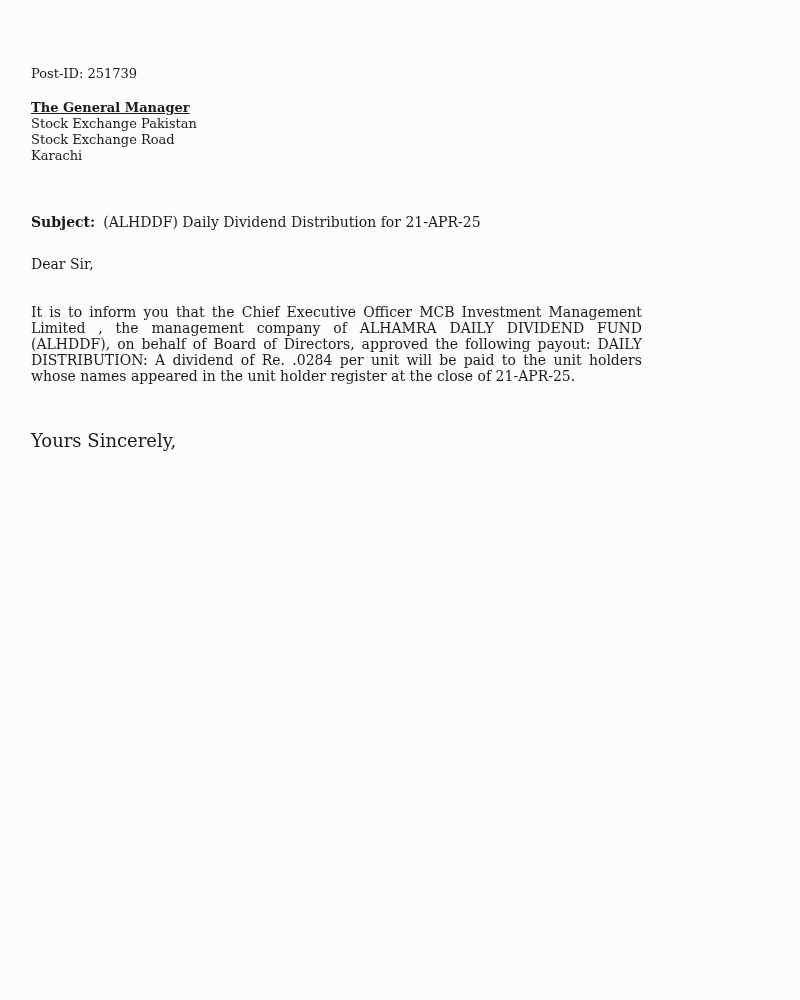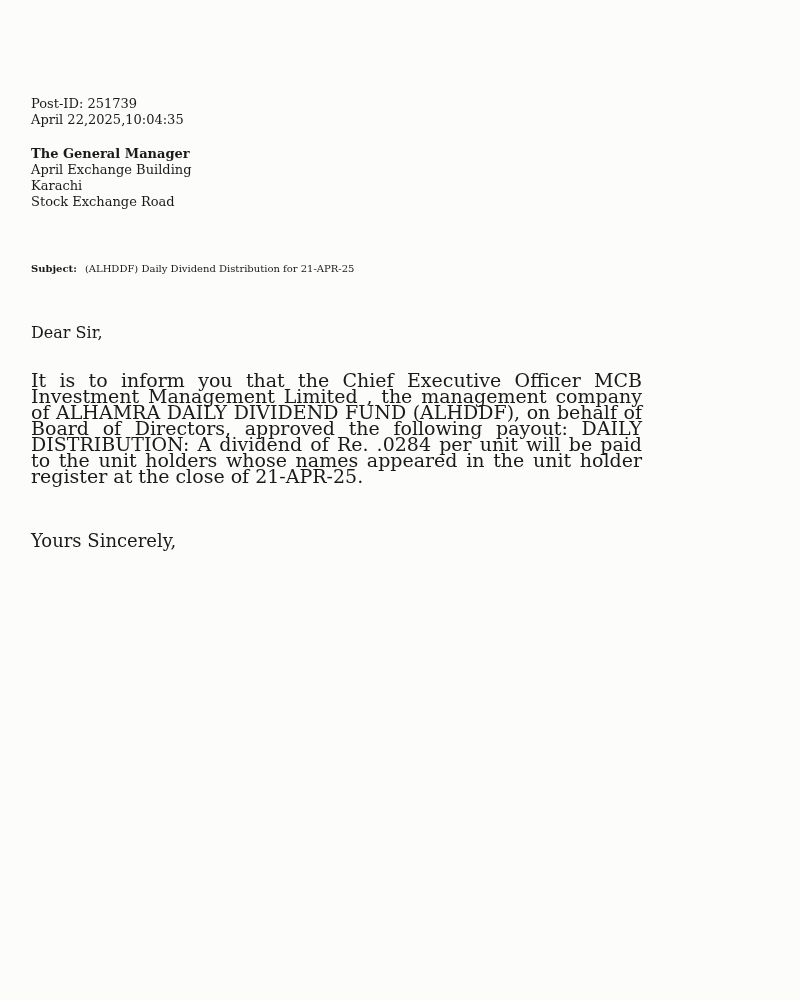--- a/index.html
+++ b/index.html
@@ -10,80 +10,80 @@
     width: 800px;
     height: 1000px;
     background: #fcfdfa;
     color: #1a1a1a;
     font-family: "DejaVu Serif", "Liberation Serif", serif;
     overflow: hidden;
   }
   .letter {
     box-sizing: border-box;
     width: 664px;
-    padding: 96px 22px 0 31px;
+    padding: 66px 22px 0 31px;
   }
   .meta {
     font-size: 13px;
     line-height: 16px;
   }
   .meta div {
     white-space: pre;
   }
   .recipient {
     margin-top: 18px;
     font-size: 13px;
     line-height: 16px;
   }
   .recipient-name {
     font-weight: bold;
+    text-decoration: underline;
   }
   .subject-line {
     margin-top: 50px;
-    font-size: 10px;
+    font-size: 14px;
     line-height: 17px;
   }
   .subject-label {
     font-weight: bold;
   }
   .subject-text {
     padding-left: 8px;
   }
   .salutation {
-    margin-top: 47px;
-    font-size: 16px;
+    margin-top: 25px;
+    font-size: 14px;
     line-height: 17px;
   }
   .body-paragraph {
     margin-top: 31px;
-    font-size: 19px;
+    font-size: 14px;
     line-height: 16px;
     text-align: justify;
   }
   .closing {
     margin-top: 48px;
     font-size: 18px;
     line-height: 17px;
   }
 </style>
 </head>
 <body>
 
 <div class="letter">
 
   <div class="meta">
     <div>Post-ID: 251739</div>
-    <div>April 22,2025,10:04:35</div>
   </div>
 
   <div class="recipient">
     <div class="recipient-name">The General Manager</div>
-    <div>April Exchange Building</div>
+    <div>Stock Exchange Pakistan</div>
+    <div>Stock Exchange Road</div>
     <div>Karachi</div>
-    <div>Stock Exchange Road</div>
   </div>
 
   <div class="subject-line">
     <span class="subject-label">Subject:</span><span class="subject-text">(ALHDDF) Daily Dividend Distribution for 21-APR-25</span>
   </div>
 
   <div class="salutation">Dear Sir,</div>
 
   <div class="body-paragraph">It is to inform you that the Chief Executive Officer MCB Investment Management Limited , the management company of ALHAMRA DAILY DIVIDEND FUND (ALHDDF), on behalf of Board of Directors, approved the following payout: DAILY DISTRIBUTION: A dividend of Re. .0284 per unit will be paid to the unit holders whose names appeared in the unit holder register at the close of 21-APR-25.</div>
 

